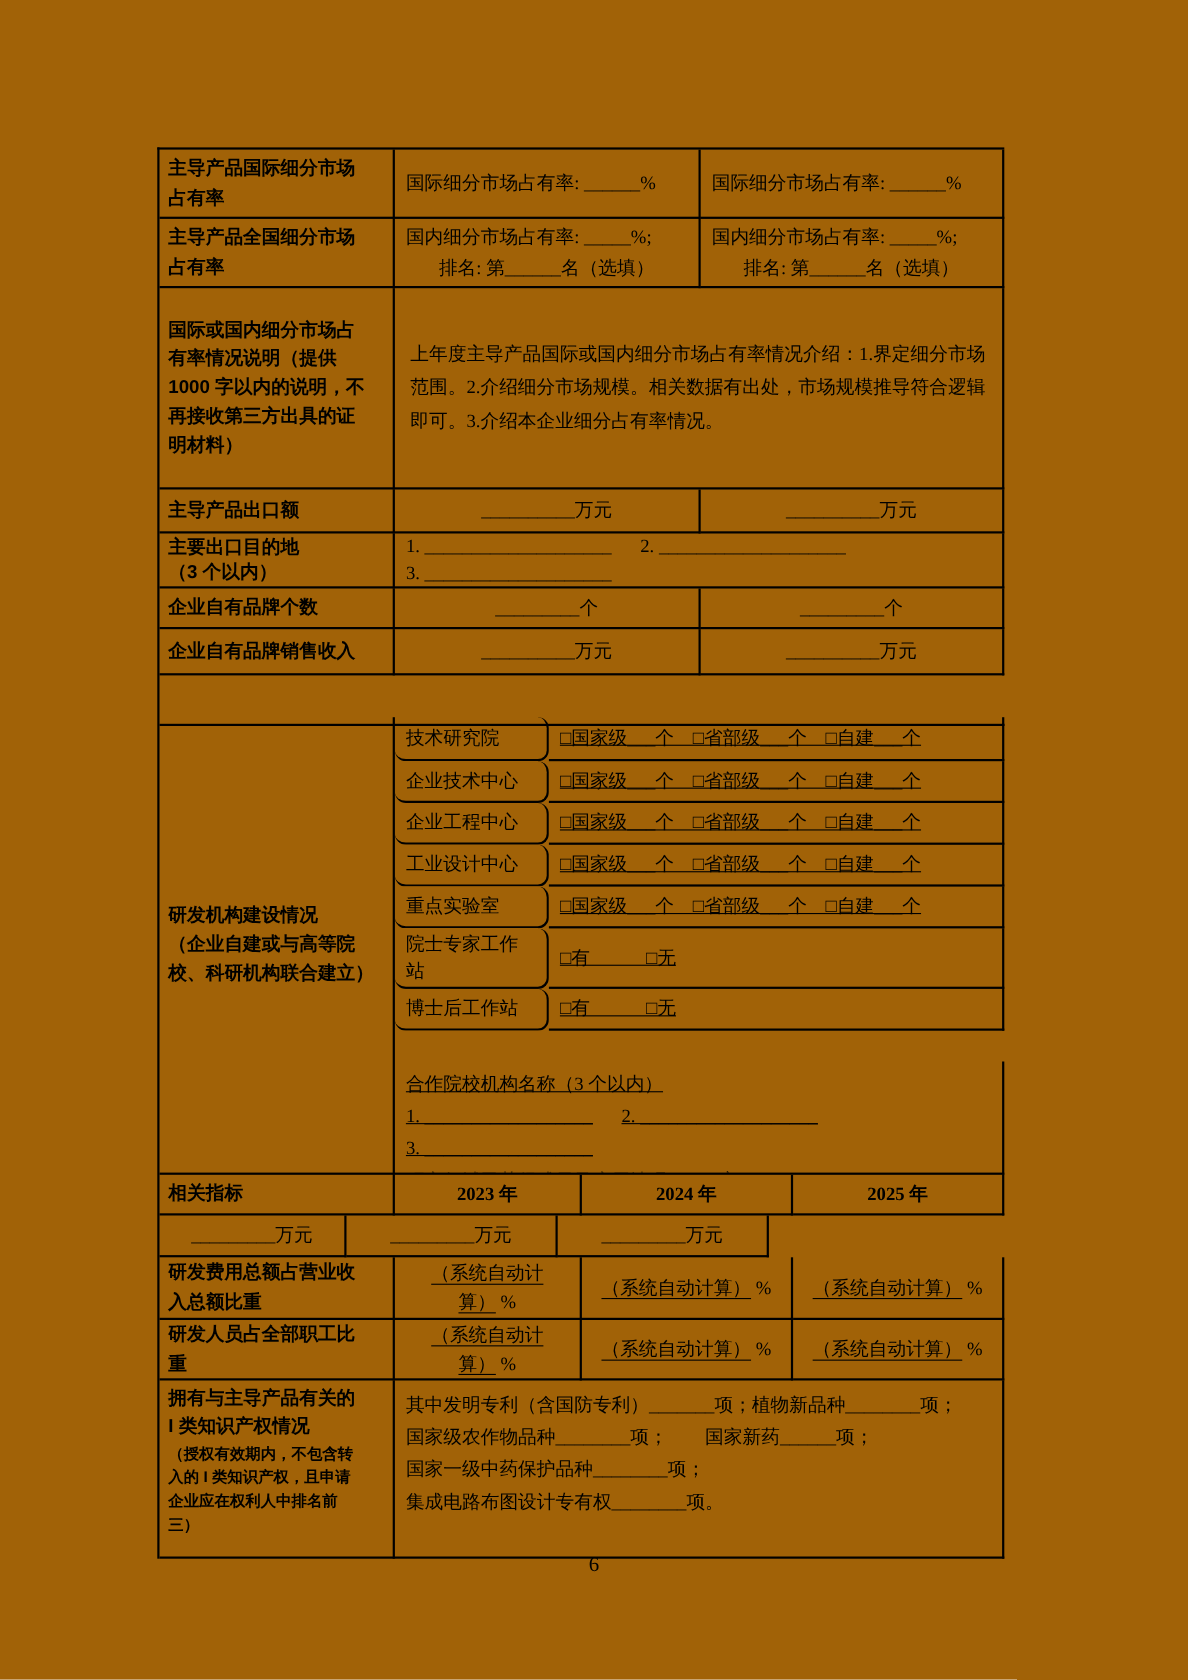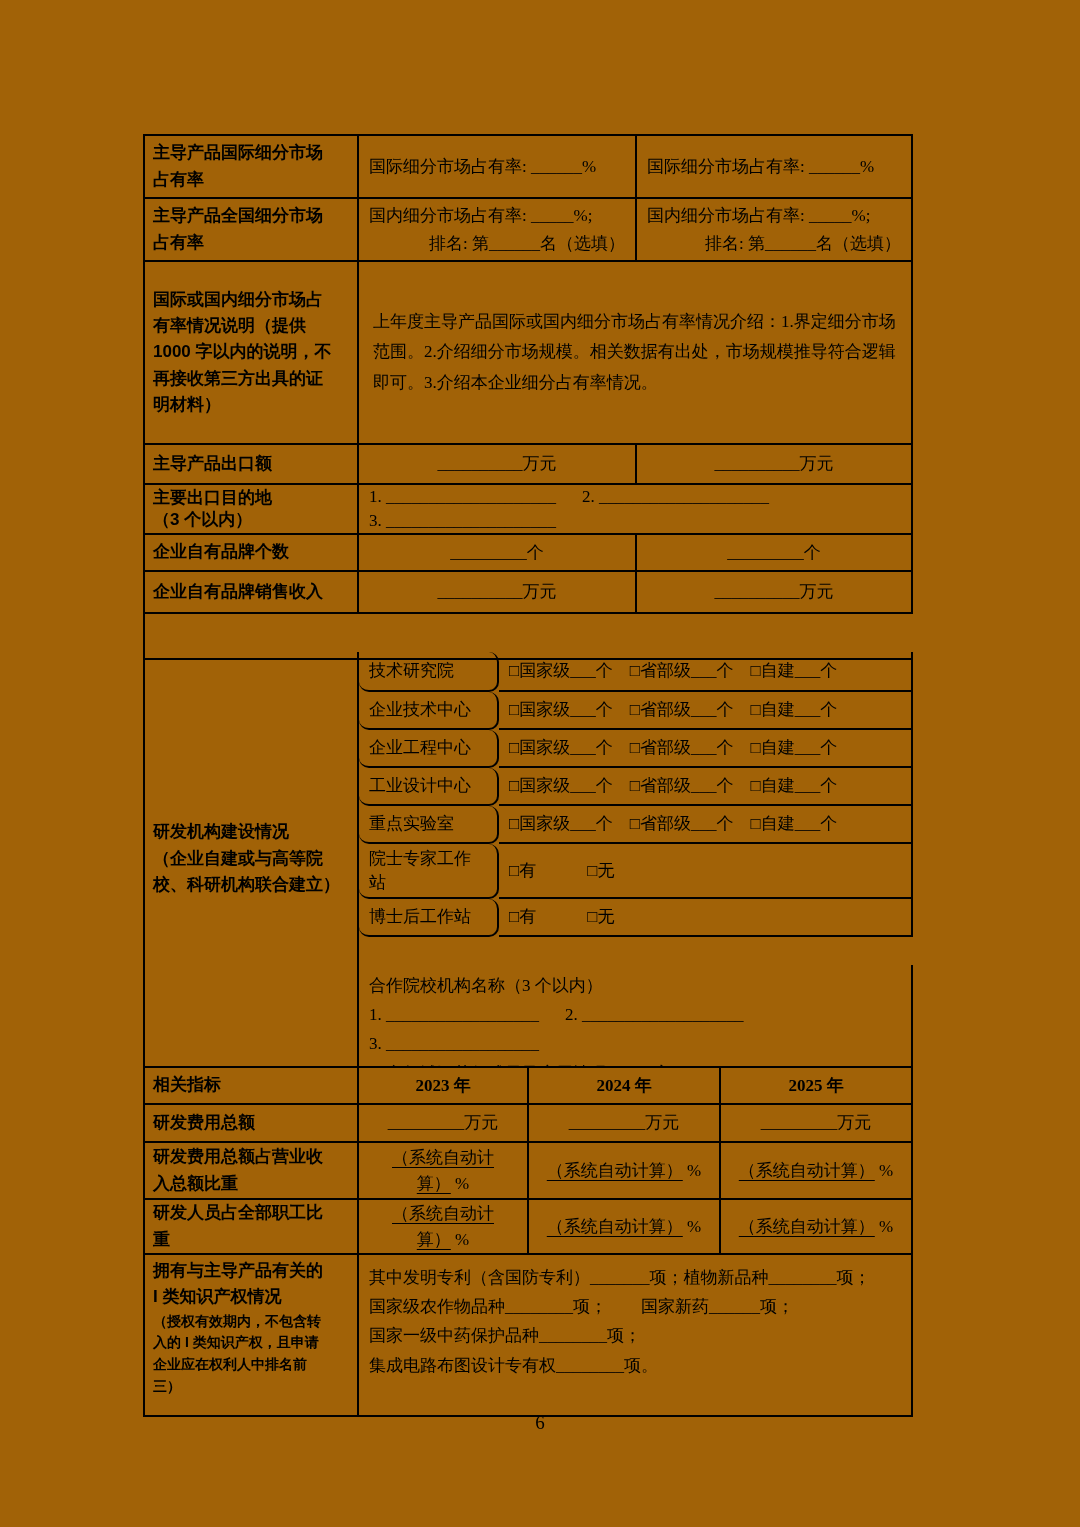--- a/index.html
+++ b/index.html
@@ -36,36 +36,36 @@
   .w-label { width:214px; }
   .wc1 { width:278px; }
   .wc2 { width:276px; }
   .wspan { width:554px; }
   .wname { width:140px; padding-right:14px;border-radius:10px; }
   .wopt { width:414px; }
   .wy1 { width:170px; }
   .wy2 { width:192px; }
   .wy3 { width:192px; }
   .subcol { display:flex; flex-direction:column; width:554px; }
-  .subcol .row .cell:last-child { border-right:2px solid #000; }
+  .subcol .row .cell:last-child { border-right:2px solid #000;text-decoration:underline; }
   .sec-hdr {
     width:876px;
     font-family:"Liberation Sans","DejaVu Sans",sans-serif;
     font-weight:bold; font-size:20px; text-align:left;margin-top:44px;
   }
   .yr { font-family:"Liberation Serif","DejaVu Serif",serif; font-weight:bold; font-size:17px; text-align:center; }
   .u { text-decoration:underline; text-underline-offset:4px; }
   .coop { line-height:1.72; padding-top:6px;margin-top:28px; }
   .coop-gap { display:inline-block; width:26px; }
   .coop-underline {
     width:412px; border-bottom:2px solid #555;
     height:16px; margin-top:8px; margin-left:2px;
   }
   .ip-content { line-height:1.72; padding-top:8px; }
-  .rank-line { text-align:right; }
+  .rank-line { text-align:center; }
   .pagenum {
     position:absolute; top:1412px; left:0; width:100%;
     text-align:center;
     font-family:"Liberation Serif","DejaVu Serif",serif;
     font-size:19px;
   }
 </style>
 </head>
 <body>
 
@@ -185,21 +185,20 @@
     </div>
 
     <div class="row" style="height:37px">
       <div class="cell lbl w-label">相关指标</div>
       <div class="cell yr wy1">2023 年</div>
       <div class="cell yr wy2">2024 年</div>
       <div class="cell yr wy3">2025 年</div>
     </div>
 
     <div class="row" style="height:38px">
-      <div class="cell lbl w-label">研发费用总额</div>
       <div class="cell ct wy1 center">_________万元</div>
       <div class="cell ct wy2 center">_________万元</div>
       <div class="cell ct wy3 center">_________万元</div>
     </div>
 
     <div class="row" style="height:57px">
       <div class="cell lbl w-label">研发费用总额占营业收
 入总额比重</div>
       <div class="cell ct wy1 center" style="line-height:1.5;">
         <div><span class="u">（系统自动计</span><br><span class="u">算）</span>&nbsp;<span>%</span></div>

